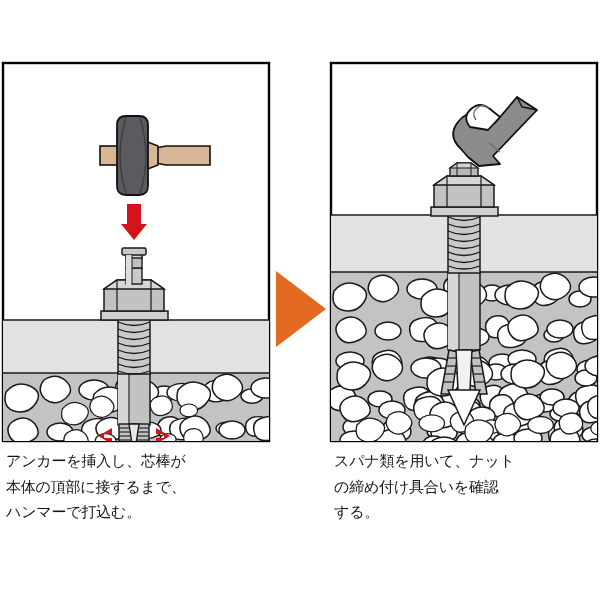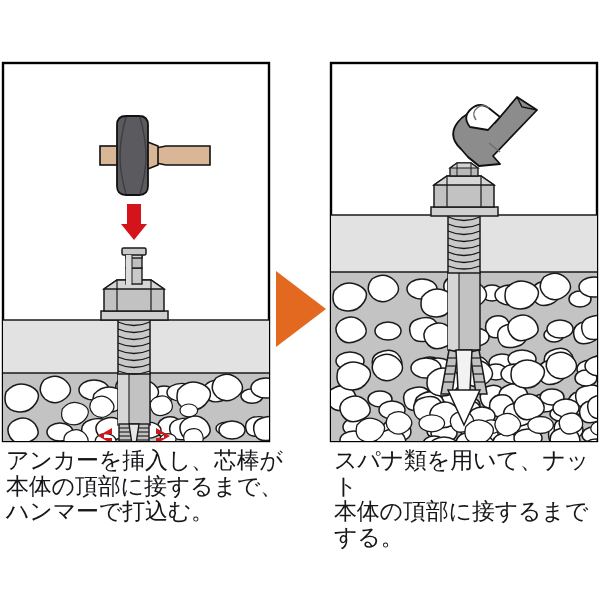--- a/index.html
+++ b/index.html
@@ -21,21 +21,21 @@
     background: #ffffff;
   }
   .panel-svg {
     position: absolute;
     top: 0;
     left: 0;
   }
   .caption {
     position: absolute;
     font-family: "Liberation Sans", sans-serif;
-    font-size: 23px;
+    font-size: 15px;
     line-height: 25.5px;
     color: #16161a;
     letter-spacing: -0.2px;
     white-space: pre-line;
   }
   #caption-left {
     left: 6px;
     top: 448px;
     width: 285px;
   }
@@ -272,16 +272,16 @@
         </g>
       </g>
     </g>
   </svg>
 
   <div class="caption" id="caption-left">アンカーを挿入し、芯棒が
 本体の頂部に接するまで、
 ハンマーで打込む。</div>
 
   <div class="caption" id="caption-right">スパナ類を用いて、ナット
-本体の頂部に接するまで
+の締め付け具合いを確認
 する。</div>
 
 </div>
 
 </body></html>

